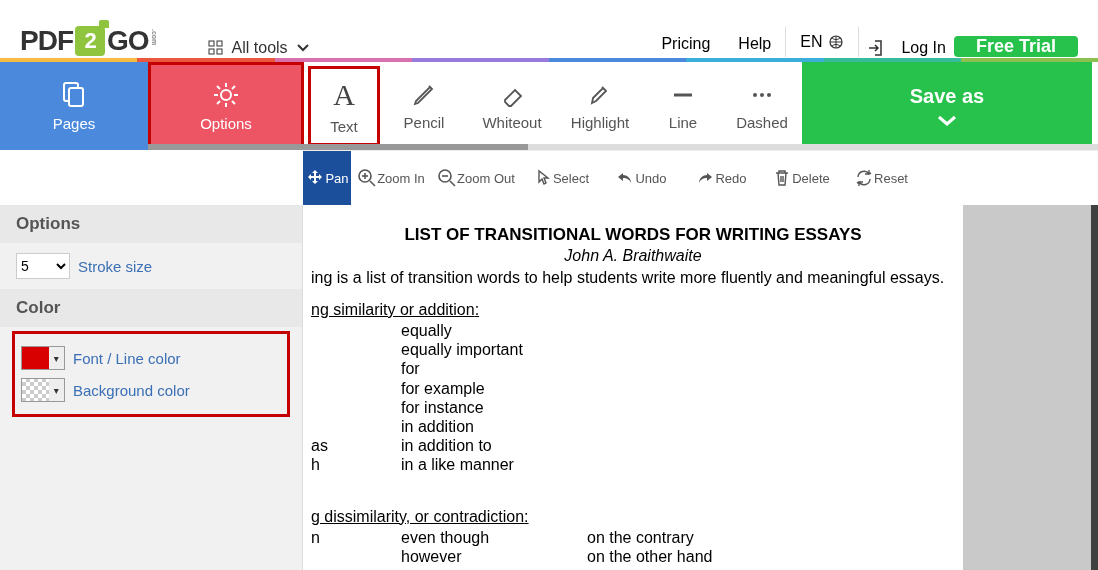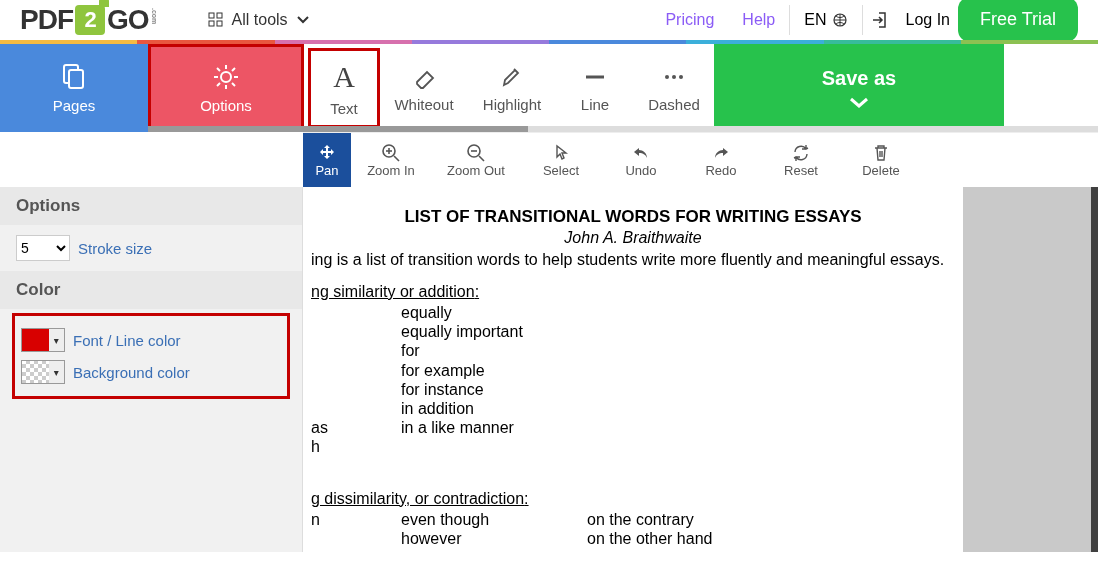--- a/index.html
+++ b/index.html
@@ -1,40 +1,40 @@
 <!DOCTYPE html>
 <html><head>
 <meta charset="utf-8">
 <style>
 *{margin:0;padding:0;box-sizing:border-box;font-family:Arial,Helvetica,sans-serif}
 body{width:1098px;height:570px;overflow:hidden;background:#fff}
-.top-nav{height:40px;display:flex;align-items:center;padding:0 20px;border-bottom:1px solid transparent}
+.top-nav{height:58px;display:flex;align-items:flex-end;padding:0 20px;border-bottom:1px solid transparent}
 .logo{font-size:28px;font-weight:800;letter-spacing:-1px;color:#333;display:flex;align-items:center}
 .logo .two-box{display:inline-flex;width:30px;height:30px;background:#8fc53e;color:#fff;align-items:center;justify-content:center;border-radius:4px;font-size:22px;margin:0 2px;position:relative}
 .logo .two-box::after{content:"";position:absolute;top:-6px;right:-4px;width:10px;height:8px;background:#8fc53e;border-radius:2px 2px 0 0}
 .logo .com{font-size:7px;color:#888;align-self:flex-start;margin-top:4px;margin-left:2px;writing-mode:vertical-lr;letter-spacing:0}
 .all-tools{margin-left:50px;display:flex;align-items:center;gap:8px;font-size:16px;color:#333;cursor:pointer}
 .spacer{flex:1}
-.nav-link{font-size:16px;color:#8b5cf6;margin:10px 14px;cursor:pointer}
+.nav-link{font-size:16px;color:#000000;margin:4px 14px;cursor:pointer}
 .lang-btn{display:flex;align-items:center;gap:6px;padding:6px 14px;border-left:1px solid #ddd;border-right:1px solid #ddd;font-size:16px;cursor:pointer}
 .login-btn{display:flex;align-items:center;gap:16px;font-size:16px;margin:0 8px;cursor:pointer}
-.trial-btn{background:#27c24c;color:#fff;font-size:18px;font-weight:400;padding:12px 22px;border:none;border-radius:12px;cursor:pointer}
+.trial-btn{background:#27c24c;color:#fff;font-size:18px;font-weight:700;padding:0 22px;border:none;border-radius:4px;cursor:pointer}
 .color-strip{height:4px;display:flex}
 .color-strip div{flex:1}
 .main-toolbar{height:88px;display:flex;background:#fff}
 .tb-item{display:flex;flex-direction:column;align-items:center;justify-content:center;gap:6px;font-size:15px;color:#555;cursor:pointer;position:relative}
 .tb-pages{width:148px;background:#4a89dc;color:#fff}
 .tb-options{width:156px;background:#ed5565;color:#fff;border:3px solid #c40000}
 .tb-text{width:72px;border:3px solid #c40000;margin-left:4px;margin-top:4px;margin-bottom:4px;height:80px}
 .tb-generic{width:88px}
 .tb-saveas{width:290px;background:#27c24c;color:#fff;font-size:20px;font-weight:600}
 .tb-label{font-size:15px}
 .tb-icon{font-size:24px}
 .second-toolbar{height:55px;display:flex;background:#fff;border-top:1px solid #eee;margin-left:303px}
-.st-item{display:flex;flex-direction:column;align-items:center;justify-content:center;gap:0;width:80px;font-size:13px;color:#555;cursor:pointer}
+.st-item{display:flex;flex-direction:row;align-items:center;justify-content:center;gap:0;width:80px;font-size:13px;color:#555;cursor:pointer}
 .st-pan{background:#1b4f9c;color:#fff;width:48px}
 .body-wrap{display:flex;height:calc(570px - 58px - 4px - 88px - 55px)}
 .sidebar{width:303px;background:#f1f1f1;border-right:1px solid #ddd;position:relative}
 .sidebar-header{background:#e8e8e8;font-size:17px;font-weight:600;color:#555;padding:9px 16px}
 .sidebar-row{display:flex;align-items:center;gap:8px;padding:10px 16px;font-size:15px;color:#3a6fb5}
 .stroke-select{width:54px;height:26px;border:1px solid #ccc;background:#fff;font-size:14px}
 .color-section{border:3px solid #c40000;margin:4px 12px;padding:8px 4px}
 .color-chip{width:44px;height:24px;border:1px solid #999;display:inline-flex;align-items:center}
 .color-chip .sw{width:28px;height:100%;display:inline-block}
 .color-chip .arrow{width:16px;text-align:center;font-size:10px;color:#333;background:#eee;height:100%;display:flex;align-items:center;justify-content:center}
@@ -128,20 +128,26 @@
         </g>
       </svg>
     <span class="tb-label">Options</span>
   </div>
   <div class="tb-item tb-text">
     <span class="tb-icon" style="font-family:serif;font-size:30px;color:#444">A</span>
     <span class="tb-label">Text</span>
   </div>
   <div class="tb-item tb-generic">
     <svg width="26" height="26">
+        <path d="M4 22l3-1 14-14-2-2L5 19l-1 3zM18 4l2 2" stroke="#555" stroke-width="1.8" fill="none"></path>
+      </svg>
+    <span class="tb-label">Pencil</span>
+  </div>
+  <div class="tb-item tb-generic">
+    <svg width="26" height="26">
         <path d="M6 18l10-10 6 6-10 10H10l-4-4v-2z" stroke="#555" stroke-width="1.8" fill="none"></path>
       </svg>
     <span class="tb-label">Whiteout</span>
   </div>
   <div class="tb-item tb-generic">
     <svg width="26" height="26">
         <path d="M5 21l4-2 10-10-3-3L6 16l-1 5zM15 5l4 4" stroke="#555" stroke-width="1.8" fill="none"></path>
       </svg>
     <span class="tb-label">Highlight</span>
   </div>
@@ -205,29 +211,29 @@
     <span>Undo</span>
   </div>
   <div class="st-item">
     <svg width="20" height="20">
         <path d="M12 5l5 4-5 4V10c-4 0-7 2-8 5 0-5 4-8 8-8V5z" fill="#555"></path>
       </svg>
     <span>Redo</span>
   </div>
   <div class="st-item">
     <svg width="20" height="20">
+        <path d="M4 5h12M7 5V3h6v2M6 5l1 12h6l1-12M9 8v6M11 8v6" stroke="#555" stroke-width="1.4" fill="none"></path>
+      </svg>
+    <span>Delete</span>
+  </div>
+  <div class="st-item">
+    <svg width="20" height="20">
         <path d="M4 9a6 6 0 0 1 11-3l2-1M16 11a6 6 0 0 1-11 3l-2 1M15 2v4h-4M5 18v-4h4" stroke="#555" stroke-width="1.4" fill="none"></path>
       </svg>
     <span>Reset</span>
-  </div>
-  <div class="st-item">
-    <svg width="20" height="20">
-        <path d="M4 5h12M7 5V3h6v2M6 5l1 12h6l1-12M9 8v6M11 8v6" stroke="#555" stroke-width="1.4" fill="none"></path>
-      </svg>
-    <span>Delete</span>
   </div>
 </div>
 
 <div class="body-wrap">
   <div class="sidebar">
     <div class="sidebar-header">Options</div>
     <div class="sidebar-row">
       <select class="stroke-select"><option>5</option></select>
       <span>Stroke size</span>
     </div>
@@ -268,20 +274,21 @@
             <div>h</div>
             <div>&nbsp;</div>
           </div>
         <div class="doc-col mid" id="s1c2">
             <div>equally</div>
             <div>equally important</div>
             <div>for</div>
             <div>for example</div>
             <div>for instance</div>
             <div>in addition</div>
+            <div>in addition to</div>
             <div>in a like manner</div>
           </div>
       </div>
       <div class="doc-sect"><span>g dissimilarity, or contradiction</span>:</div>
       <div class="doc-cols">
         <div class="doc-col left" id="s2c1">
             <div>n</div>
             <div>&nbsp;</div>
           </div>
         <div class="doc-col mid" id="s2c2">

